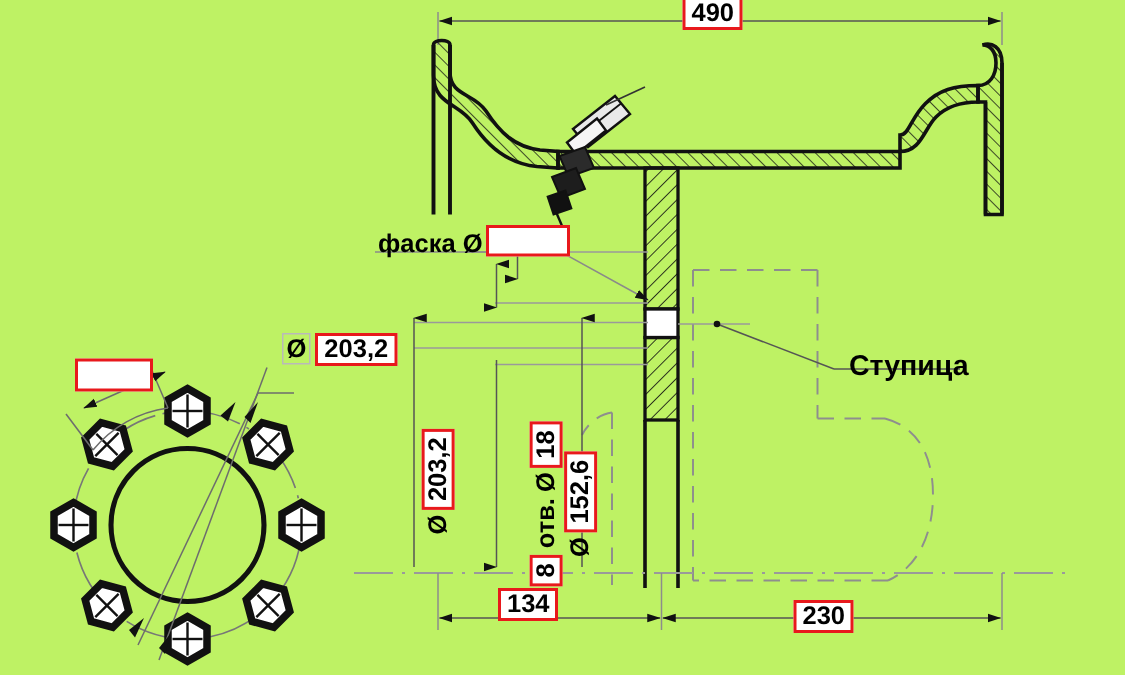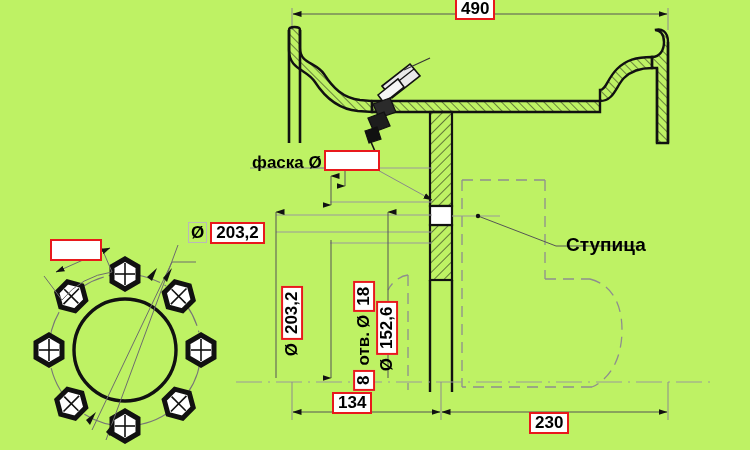--- a/index.html
+++ b/index.html
@@ -261,17 +261,17 @@
 
   <div class="lbl vert" style="left:327px;top:325px;width:120px;
        transform:rotate(-90deg);font-size:17px;text-align:center;">
     <span>Ø</span><span class="redbox" style="margin-left:3px;">152,6</span>
   </div>
 
   <div class="lbl" style="left:332px;top:392px;font-size:17px;">
     <span class="redbox">134</span>
   </div>
 
-  <div class="lbl" style="left:529px;top:412px;font-size:17px;">
+  <div class="lbl" style="left:529px;top:400px;font-size:17px;">
     <span class="redbox">230</span>
   </div>
 
 </div>
 
 </body></html>

